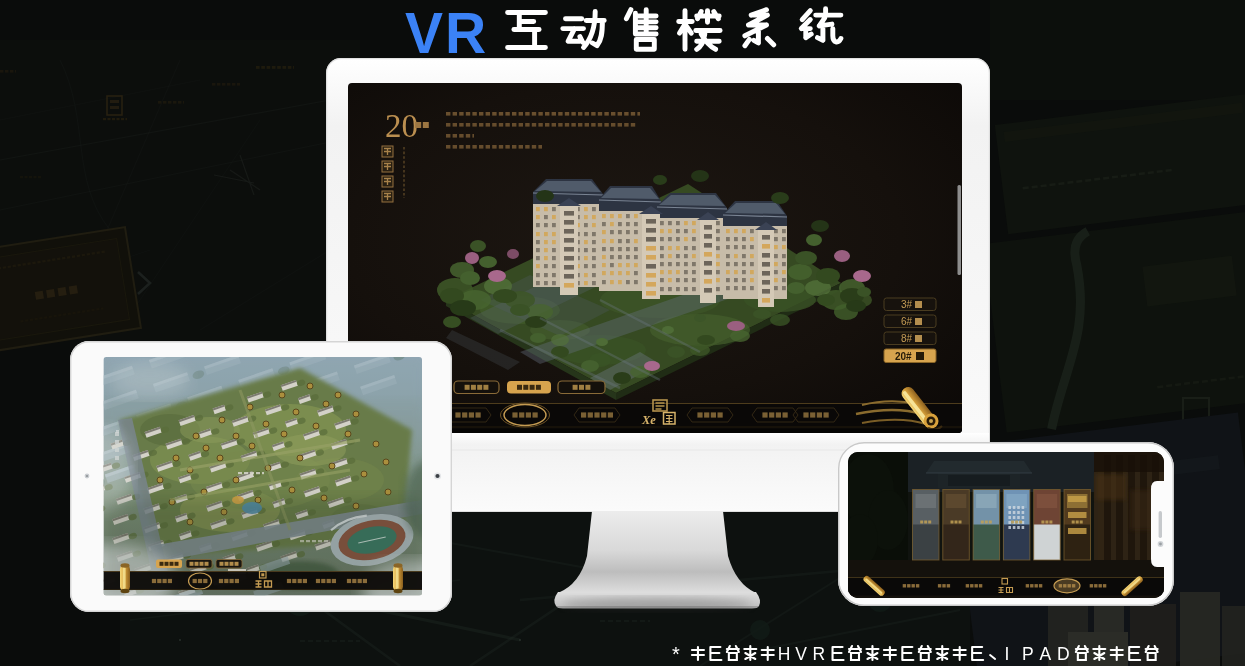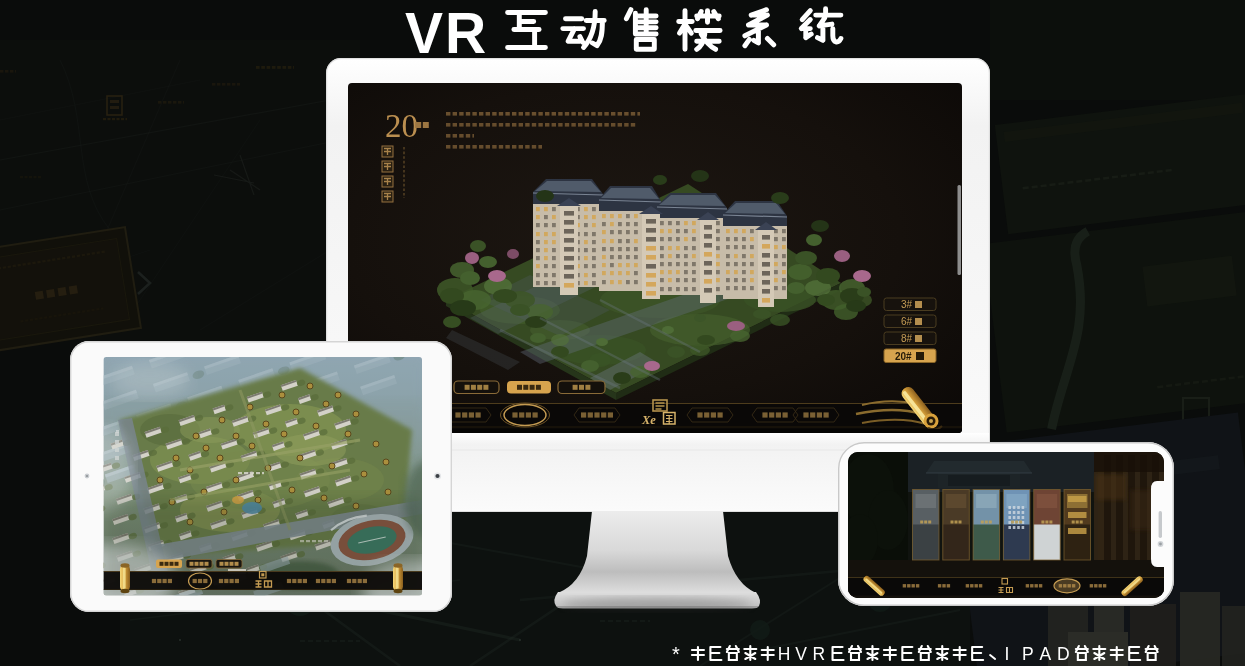--- a/index.html
+++ b/index.html
@@ -1606,21 +1606,21 @@
 
 <g>
 <path d="M1164,481 L1157,481 Q1151,481 1151,489 L1151,559 Q1151,567 1157,567 L1164,567 Z" fill="#fcfcfc"></path>
 <rect x="1158.6" y="511" width="3.4" height="27" rx="1.7" fill="#c6c9cc"></rect>
 <circle cx="1160.5" cy="544" r="2.9" fill="#d2d5d8"></circle>
         <circle cx="1160.5" cy="544" r="1.4" fill="#9aa0a4"></circle>
 </g>
 
 </svg>
 
-<div style="position:absolute;left:403px;top:2px;width:460px;height:56px;color:#ffffff;">
+<div style="position:absolute;left:403px;top:2px;width:460px;height:56px;color:#3b82f6;">
 <span style="position:absolute;left:2px;top:-2px;font-size:57px;font-weight:bold;letter-spacing:2px;font-family:'Liberation Sans',sans-serif;">VR</span>
 <svg width="370" height="56" viewBox="0 0 370 56" style="position:absolute;left:92px;top:0" xmlns="http://www.w3.org/2000/svg">
 <g stroke="#fff" stroke-width="11" fill="none" stroke-linecap="round" stroke-linejoin="round">
 <g transform="translate(9,5) scale(0.45)">
             <path d="M8,12 H92 M8,90 H92 M34,12 V50 M22,50 H78 M68,50 V90 M34,32 H66"></path>
           </g>
 <g transform="translate(66,5) scale(0.45)">
             <path d="M10,26 H46 M4,48 H50 M30,48 L16,76 M16,76 H42 M42,66 L48,78 M56,30 H96 M76,10 C76,42 70,68 50,90 M92,30 C92,58 90,74 80,86 M80,86 L70,80"></path>
           </g>
 <g transform="translate(126,5) scale(0.45)">

